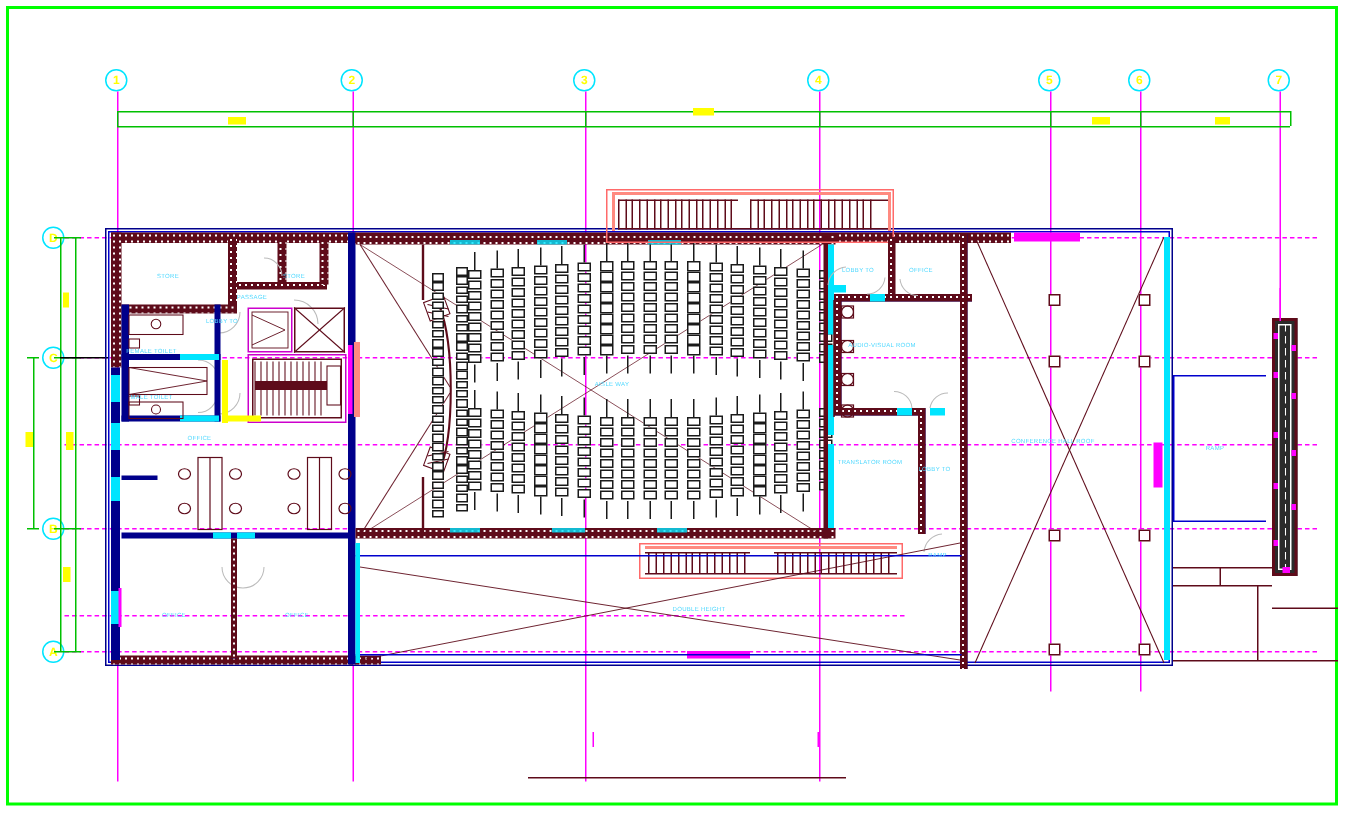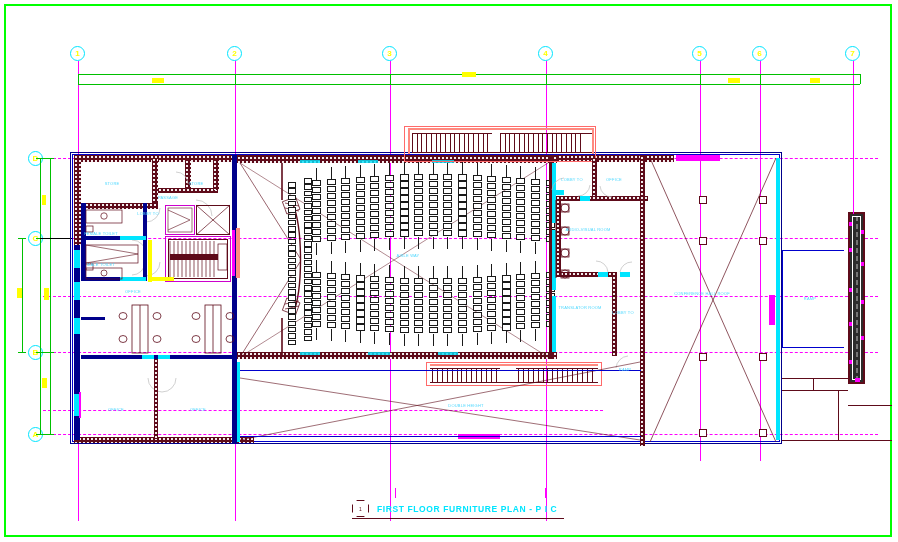--- a/index.html
+++ b/index.html
@@ -963,21 +963,17 @@
       <div class="rlabel c" style="left: 614px; top: 178px; color: rgb(79, 216, 255);">OFFICE</div>
       <div class="rlabel c" style="left: 588px; top: 228px; color: rgb(79, 216, 255);">AUDIO-VISUAL ROOM</div>
       <div class="rlabel c" style="left: 580px; top: 306px; color: rgb(79, 216, 255);">TRANSLATOR ROOM</div>
       <div class="rlabel c" style="left: 623px; top: 311px; color: rgb(79, 216, 255);">LOBBY TO</div>
       <div class="rlabel c" style="left: 625px; top: 368px; color: rgb(79, 216, 255);">RAMP</div>
       <div class="rlabel c" style="left: 702px; top: 292px; color: rgb(79, 216, 255);">CONFERENCE HALL ROOF</div>
       <div class="rlabel c" style="left: 810px; top: 297px; color: rgb(79, 216, 255);">RAMP</div>
       <div class="rlabel c" style="left: 466px; top: 404px; color: rgb(79, 216, 255);">DOUBLE HEIGHT</div>
     </div>
 
-  <div class="title-wrap" style="left:352px;top:500px;">
-    <div class="title-oct">1</div>
-    <div class="title-txt" style="margin-left:8px;">FIRST FLOOR FURNITURE PLAN - P I C</div>
-  </div>
   <div class="title-rule" style="left:352px;top:518px;width:212px;"></div>
   <div class="mag" style="left:395px;top:488px;width:1px;height:10px;"></div>
   <div class="mag" style="left:545px;top:488px;width:1px;height:10px;"></div>
 
 </div>
 
 </body></html>

